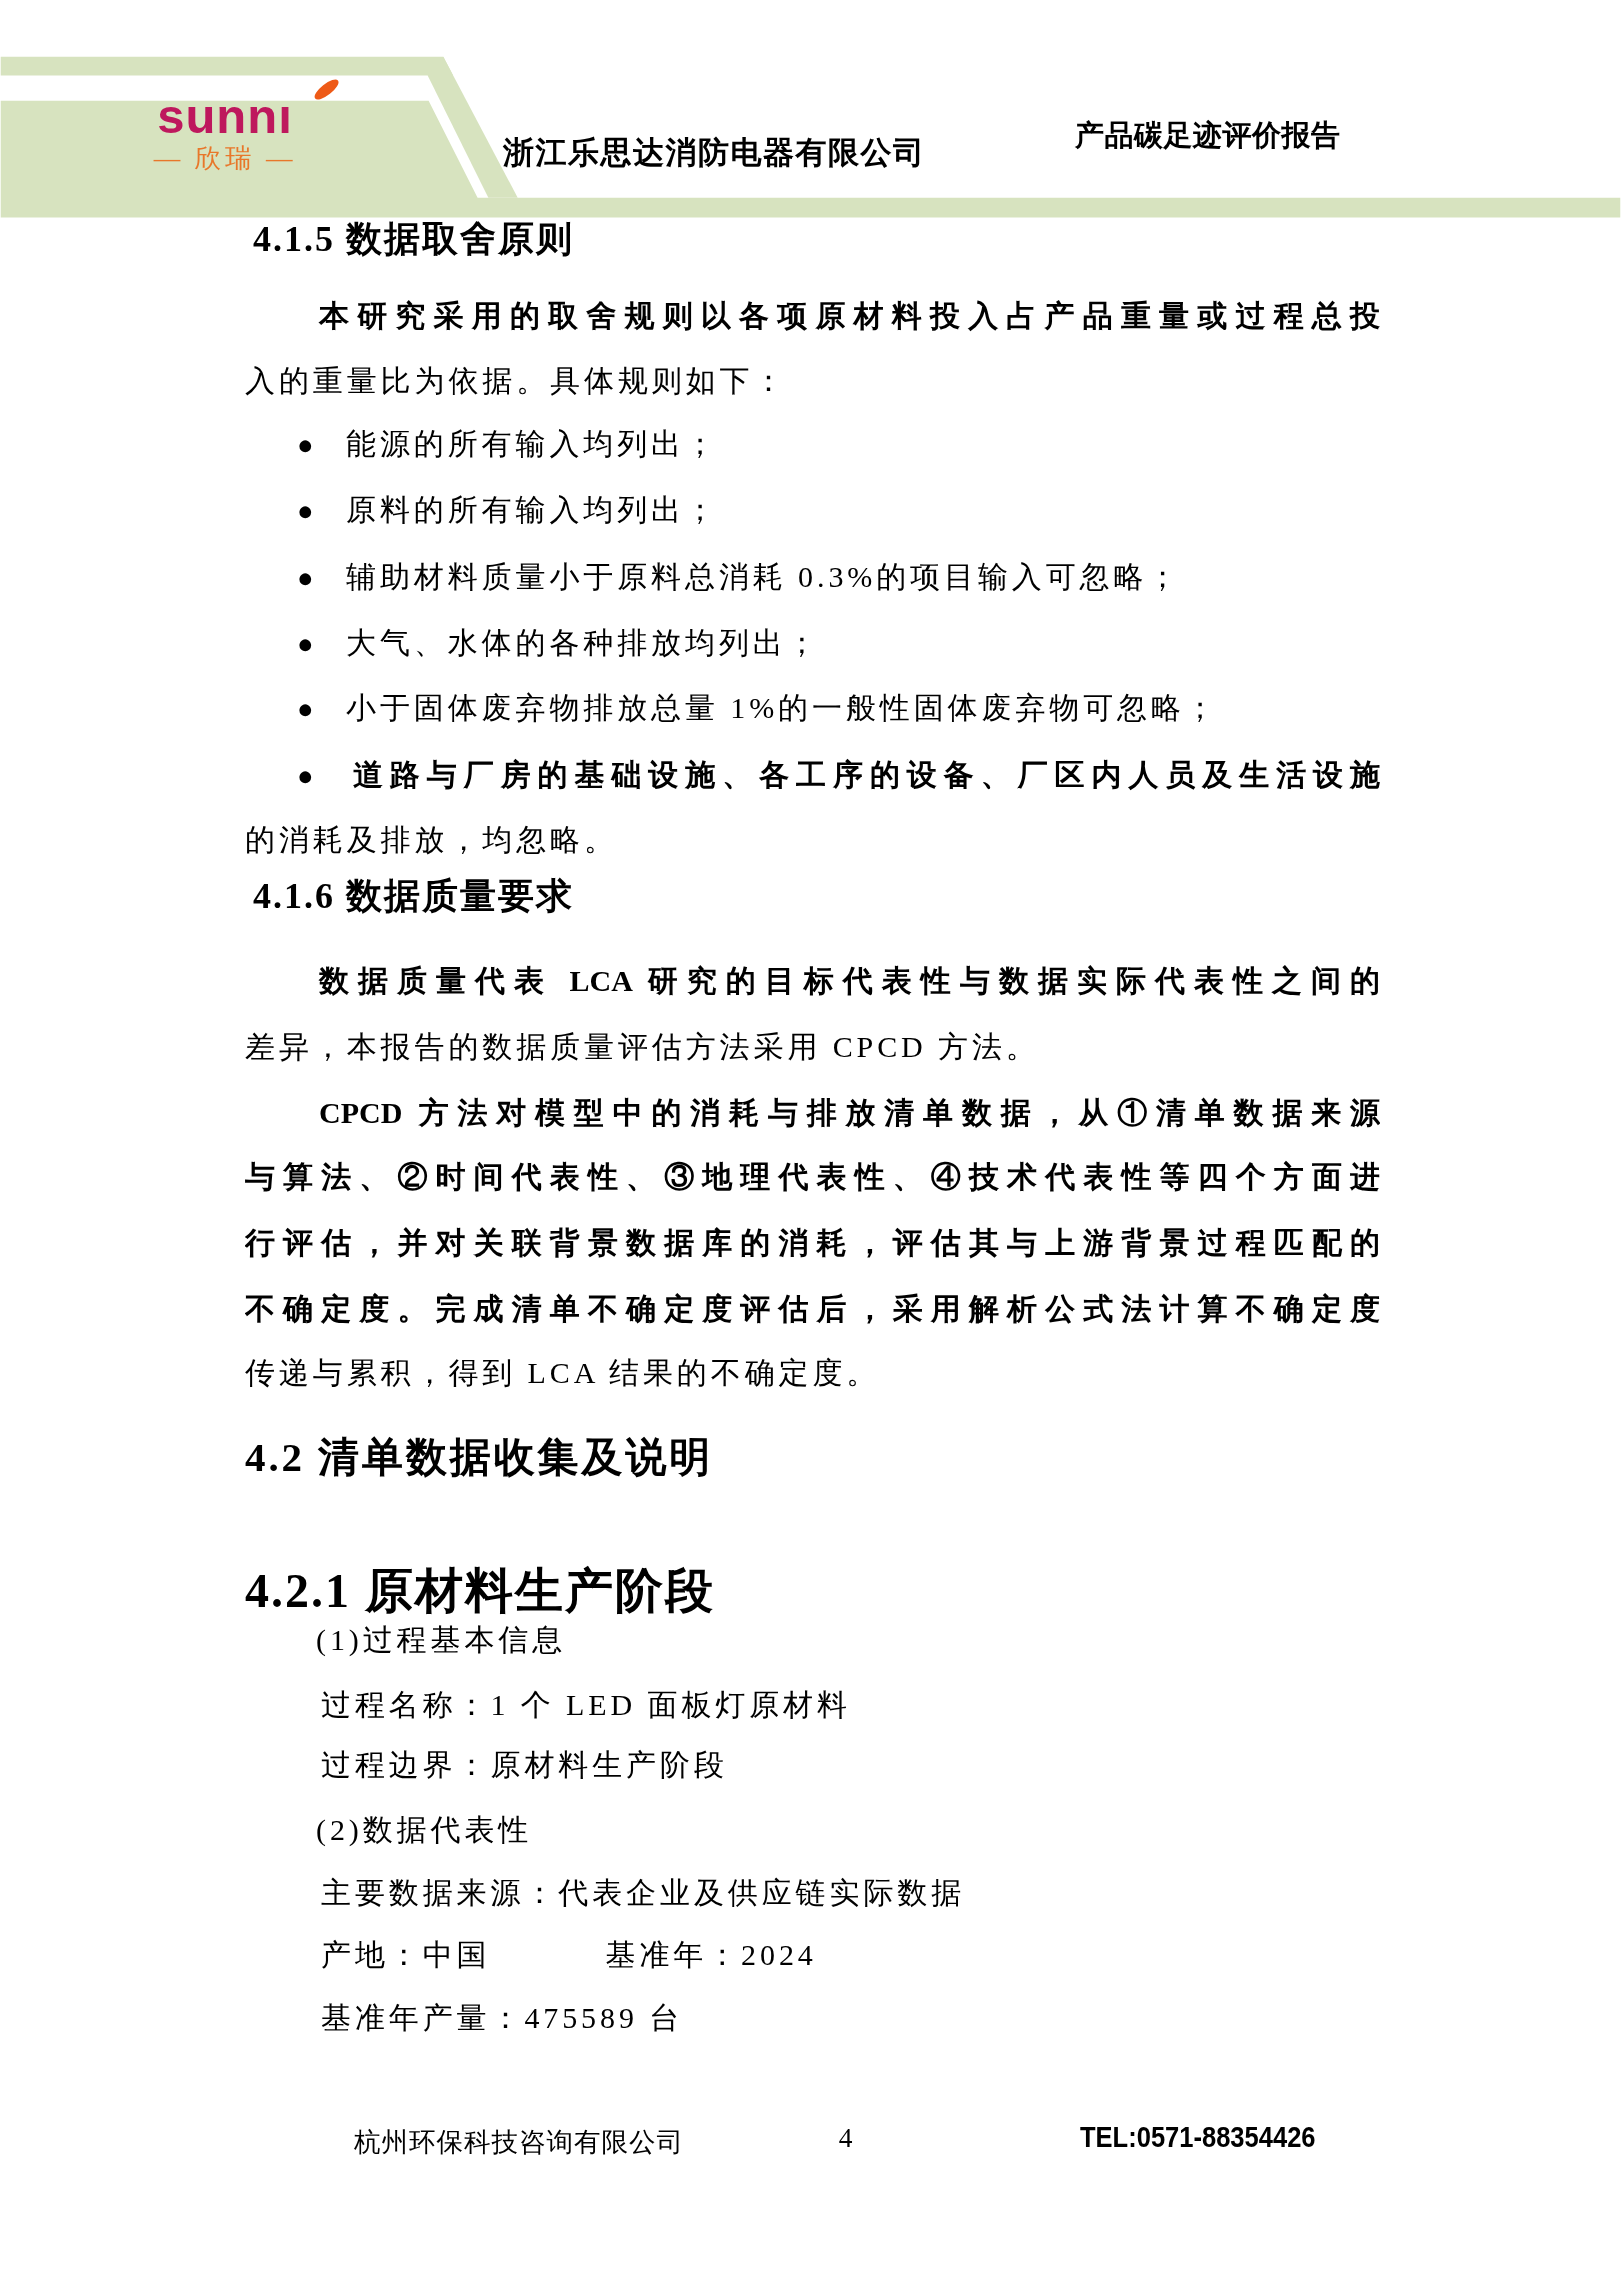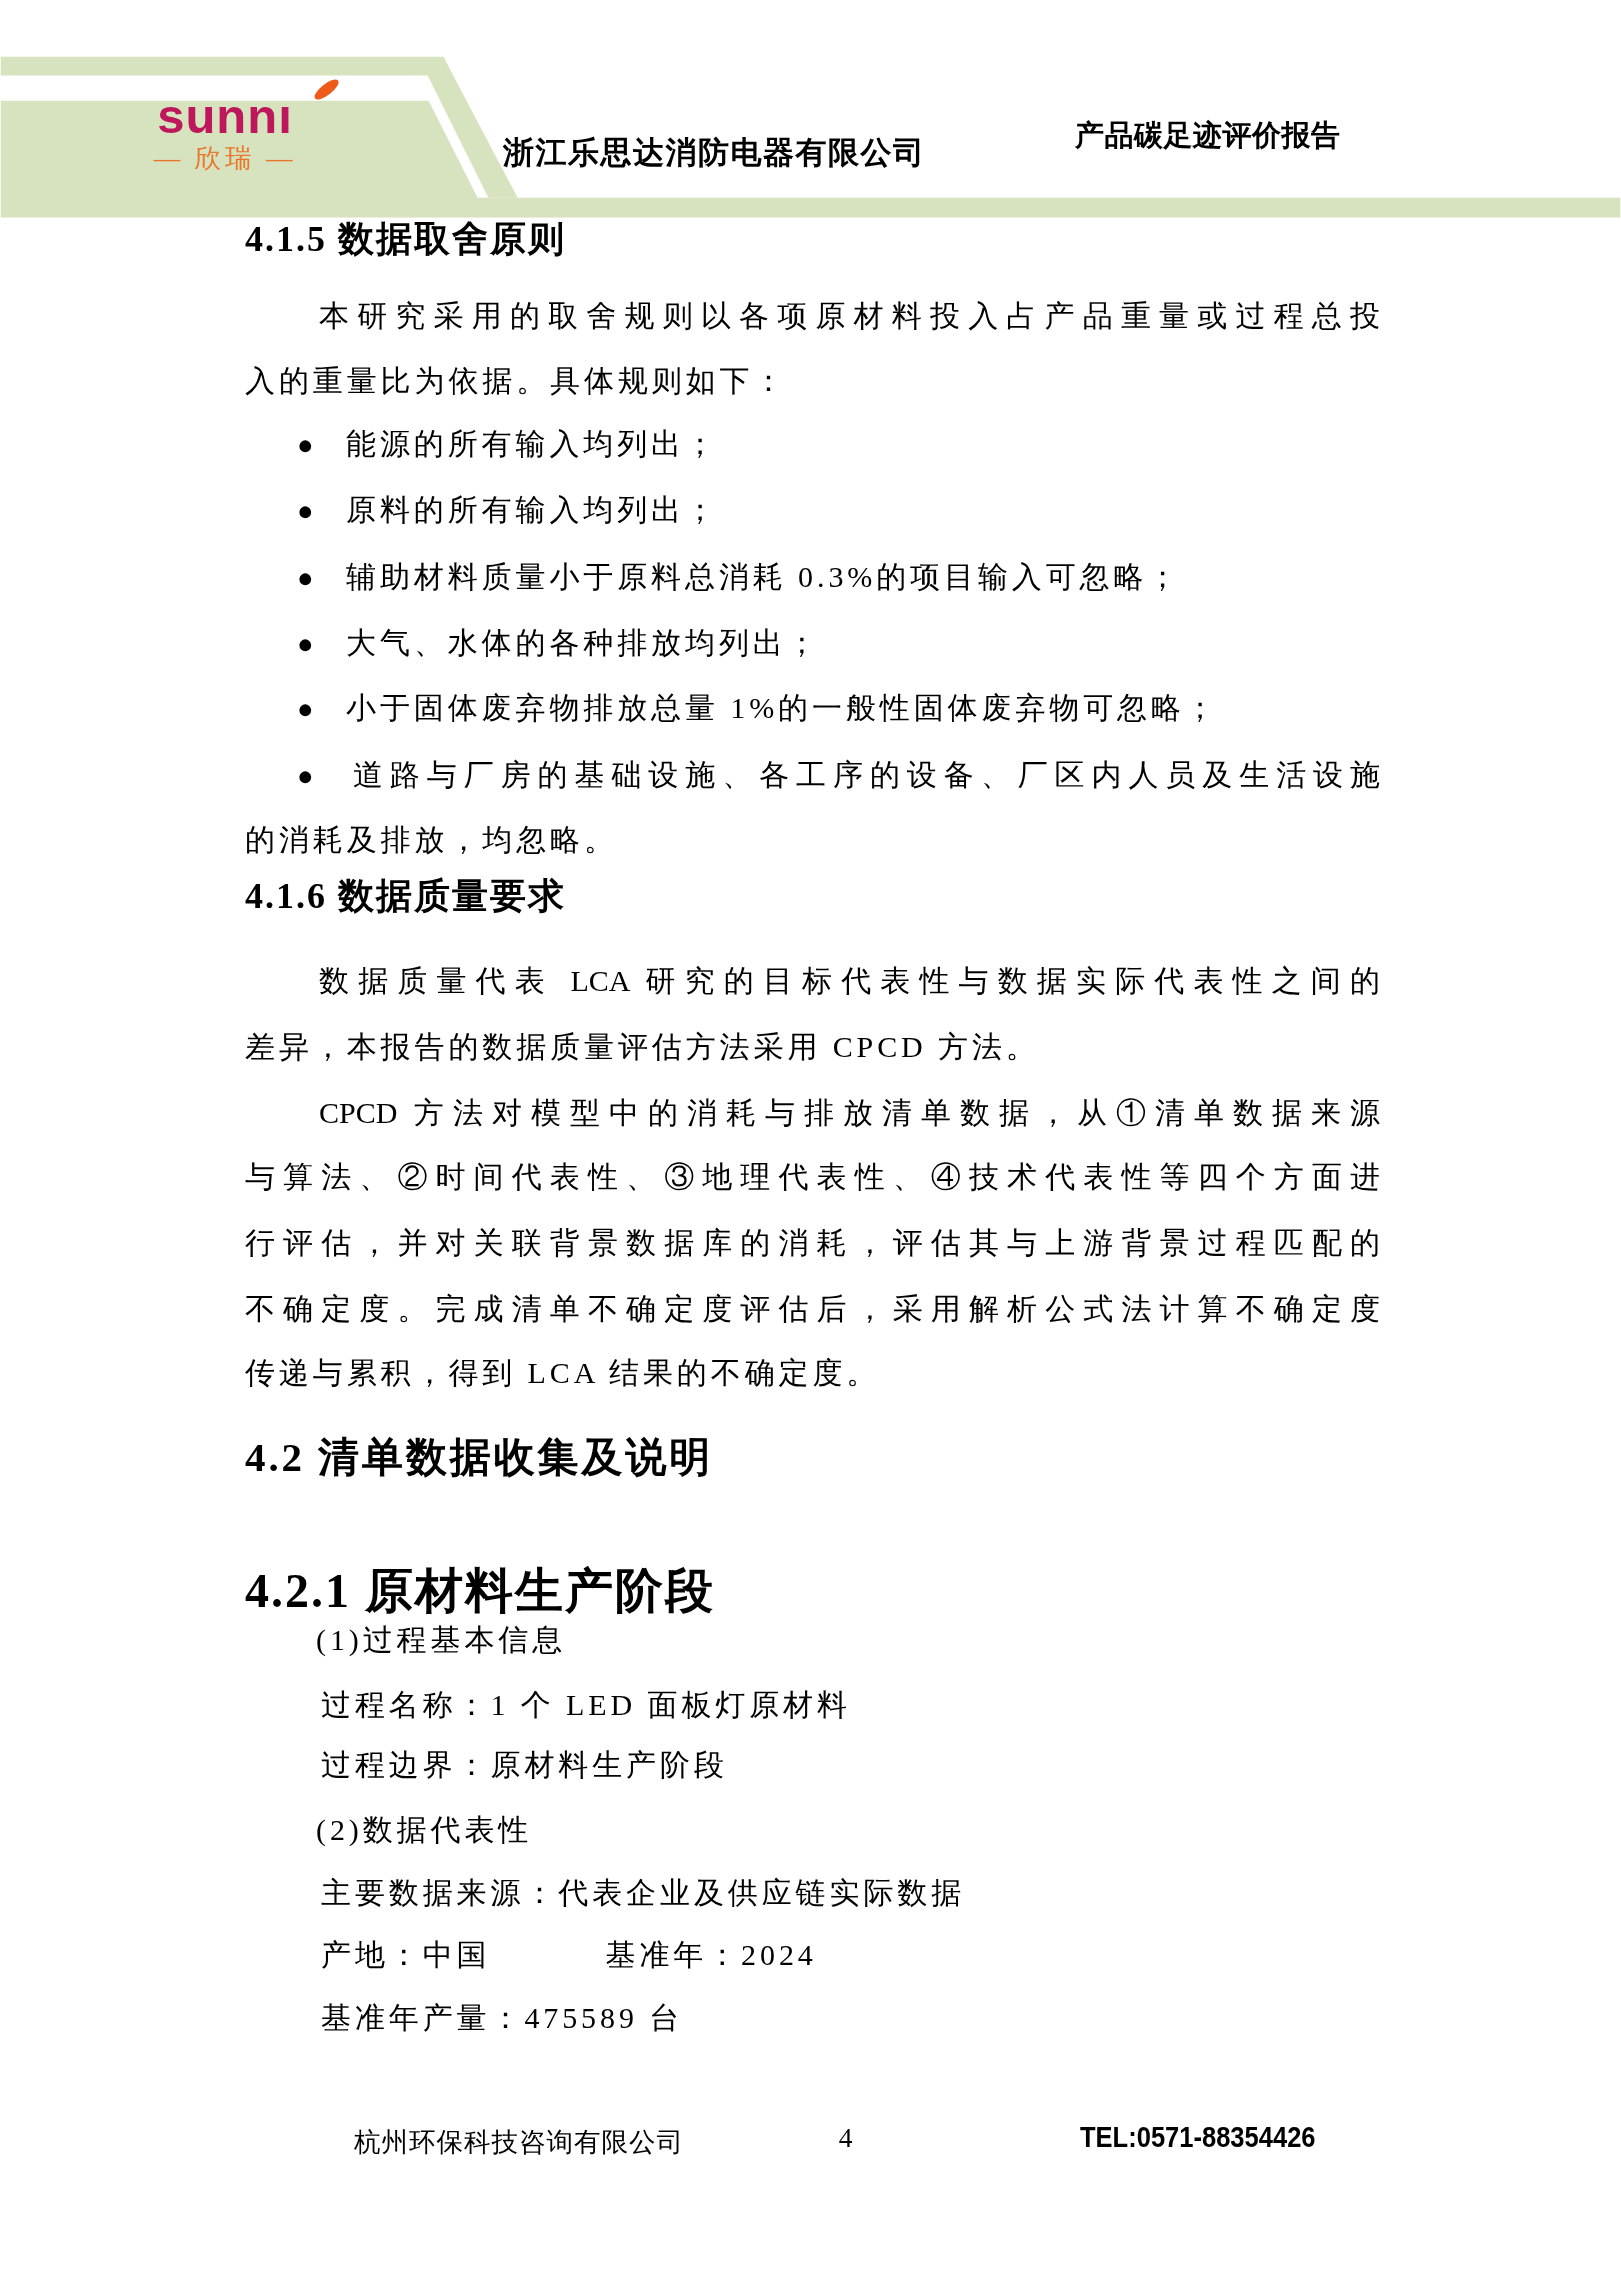--- a/index.html
+++ b/index.html
@@ -31,30 +31,31 @@
     font-family:"Liberation Sans","DejaVu Sans",sans-serif;
     margin-top:18px;
   }
   .hdr-title {
     position:absolute; left:1075px; top:118px; font-size:29px; line-height:35px;
     font-weight:bold; letter-spacing:0.5px; white-space:nowrap;
     font-family:"Liberation Sans","DejaVu Sans",sans-serif;
   }
   
   .hsec { position:absolute; left:245px; font-weight:bold; white-space:nowrap; }
-  .h3a { font-size:36px; line-height:43px; letter-spacing:2px; }
+  .h3a { font-size:36px; line-height:43px; letter-spacing:2px;margin-left:8px; }
   .h2a { font-size:41px; line-height:49px; letter-spacing:2.9px; }
   .h3b { font-size:48px; line-height:45px; letter-spacing:2px;margin-top:31px; }
   .ln {
     position:absolute; left:245px; width:1135px; height:65px; line-height:65px;
     font-size:30px; letter-spacing:3.9px; white-space:nowrap; box-sizing:border-box;
   }
   .jus {
     white-space:normal; letter-spacing:0; text-align:justify; text-align-last:justify;
     overflow:hidden;
+    font-weight:bold;
   }
   .jus::after { content:""; display:inline-block; width:100%; height:0; }
   .ind { padding-left:74px; }
   .iind { padding-left:76px; }
   .pind { padding-left:71px; }
   .bullet { padding-left:52px; }
   .bmark { display:inline-block; width:49px; letter-spacing:0; font-size:27.4px; }
   .gap-inline { display:inline-block; width:115px; }
   
   .ftr-company { position:absolute; left:346px; top:2124px; font-size:26.5px; letter-spacing:1px; white-space:nowrap;margin-left:8px; }

